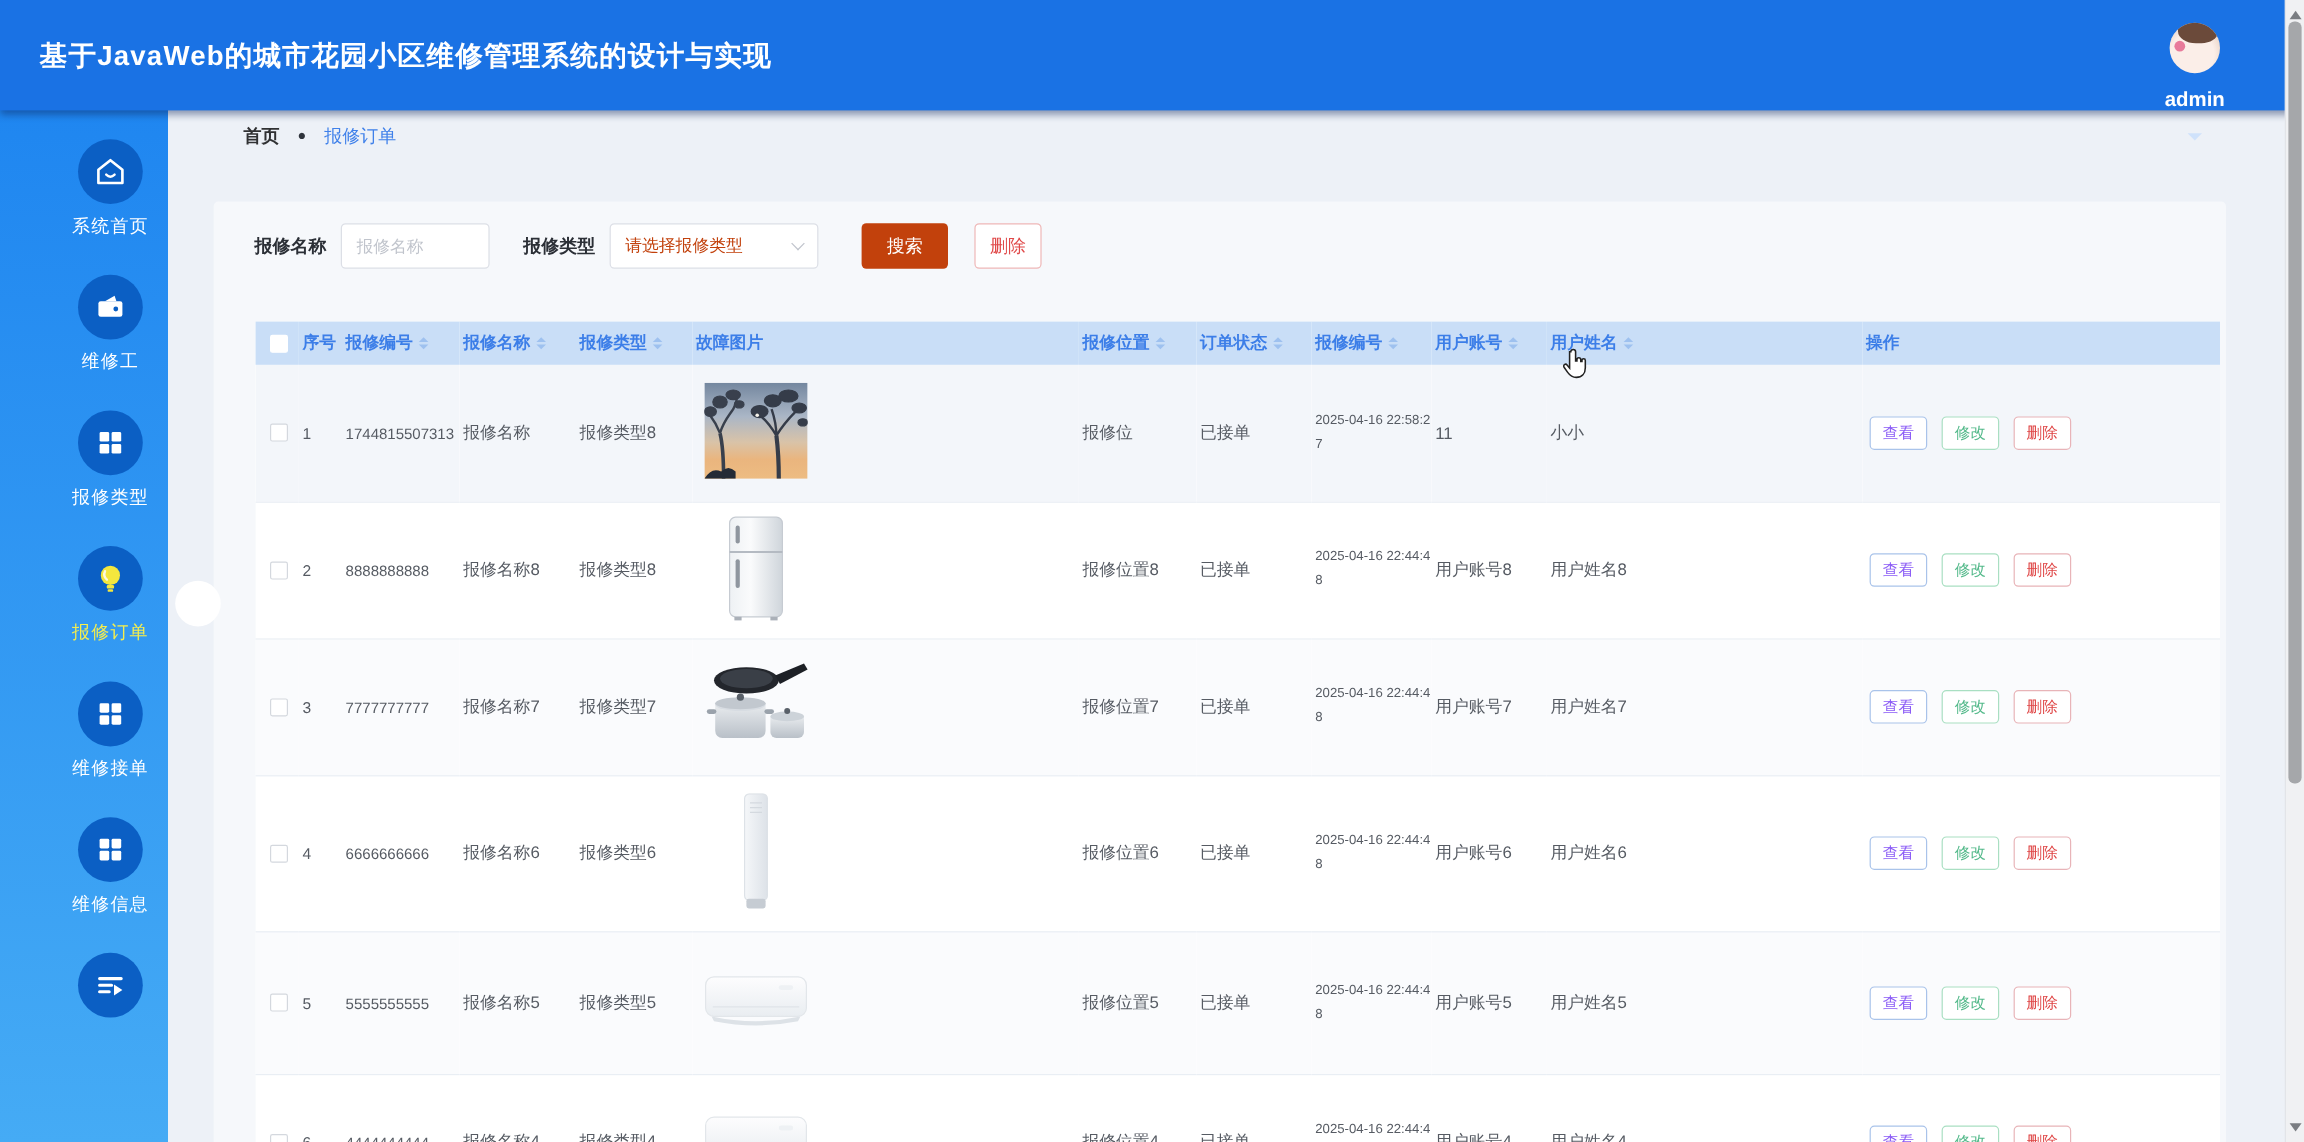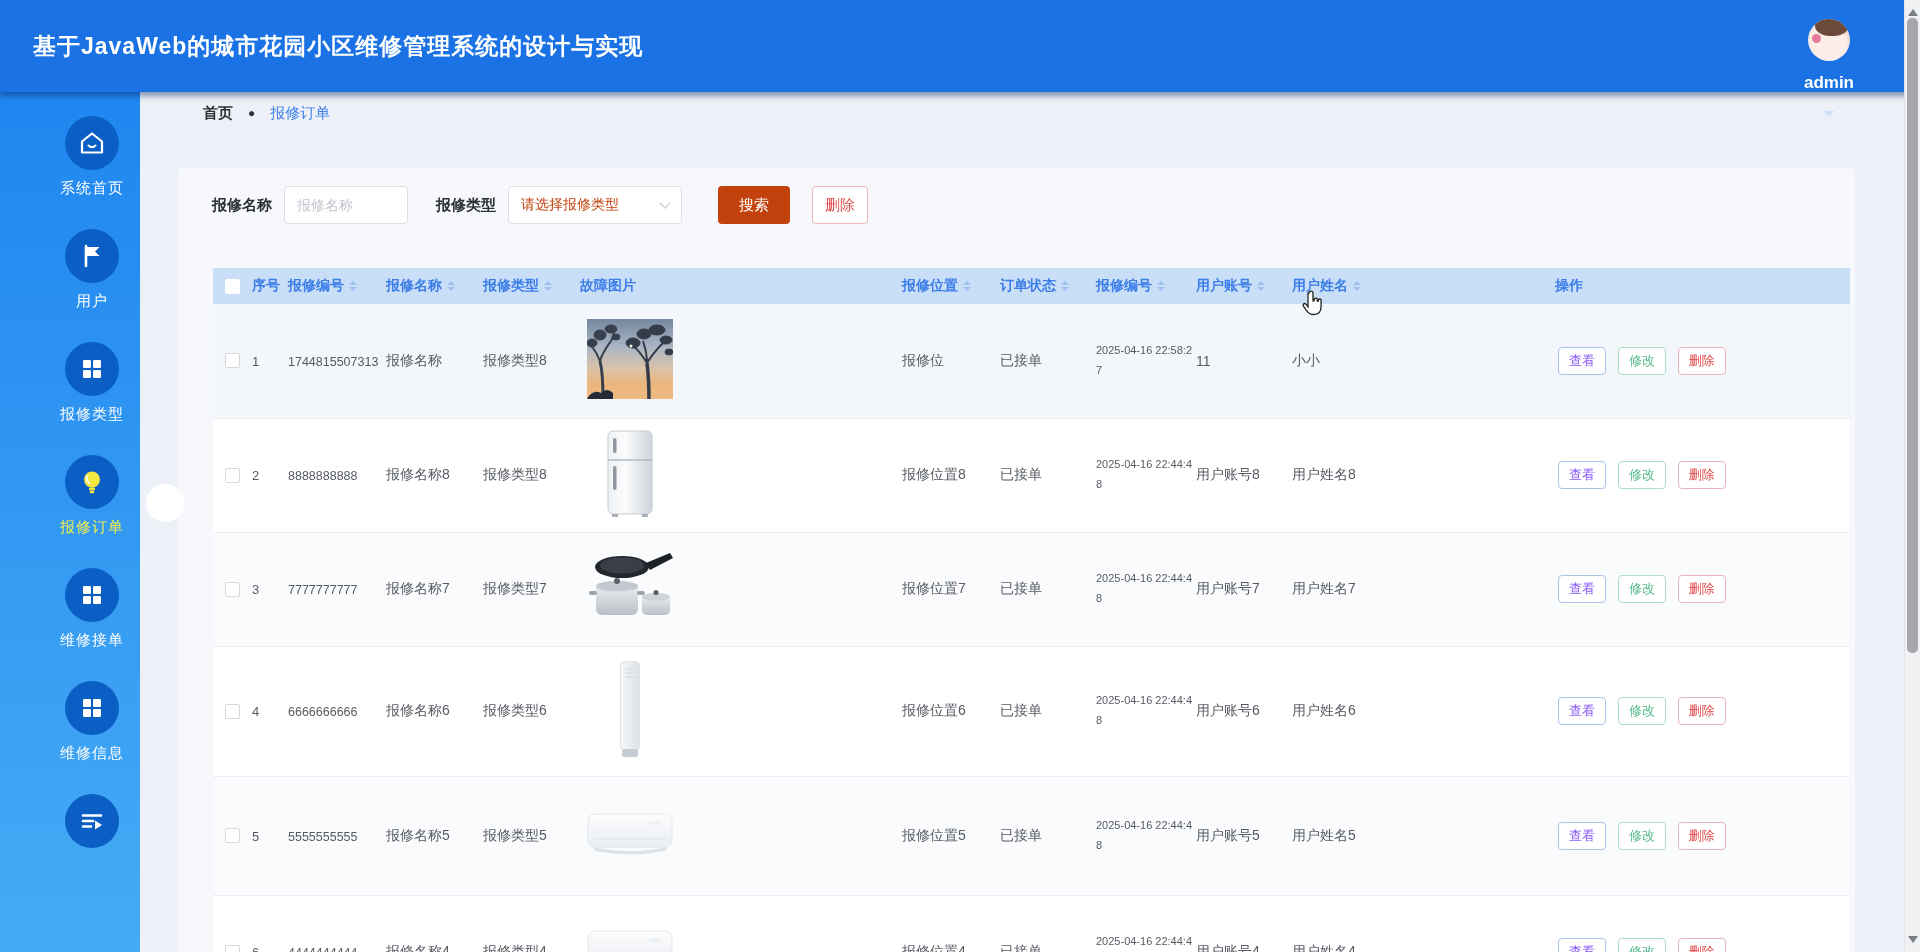--- a/index.html
+++ b/index.html
@@ -151,30 +151,31 @@
   <div class="side-item">
     <span class="icon-circle">
       <svg width="26" height="26" viewBox="0 0 26 26">
           <path d="M13 3.5 L23 11.5 V22.5 H3 V11.5 Z" fill="none" stroke="#fff" stroke-width="2.2" stroke-linejoin="round"></path>
           <path d="M9.5 15.5 q3.5 3.5 7 0" stroke="#fff" stroke-width="2" fill="none" stroke-linecap="round"></path>
         </svg>
     </span>
     <span class="side-label">系统首页</span>
   </div>
 
-
   <div class="side-item">
     <span class="icon-circle">
       <svg width="26" height="26" viewBox="0 0 26 26">
-          <path d="M7 3 V23" stroke="#fff" stroke-width="2.6" stroke-linecap="round"></path>
-          <path d="M7 4 H20.5 L16 8.5 L20.5 13 H7 Z" fill="#fff"></path>
-        </svg>
-    </span>
-    <span class="side-label">用户</span>
-  </div>
+          <path d="M8.5 8 L16.5 3.5 L18 8" fill="#fff"></path>
+          <rect x="3" y="8" width="20" height="13" rx="2" fill="#fff"></rect>
+          <circle cx="17.5" cy="14.5" r="2" fill="#0b5fc4"></circle>
+        </svg>
+    </span>
+    <span class="side-label">维修工</span>
+  </div>
+
 
   <div class="side-item">
     <span class="icon-circle">
       <svg width="24" height="24" viewBox="0 0 24 24">
           <rect x="3" y="3" width="8" height="8" rx="1.2" fill="#fff"></rect>
           <rect x="13" y="3" width="8" height="8" rx="1.2" fill="#fff"></rect>
           <rect x="3" y="13" width="8" height="8" rx="1.2" fill="#fff"></rect>
           <rect x="13" y="13" width="8" height="8" rx="1.2" fill="#fff"></rect>
         </svg>
     </span>

